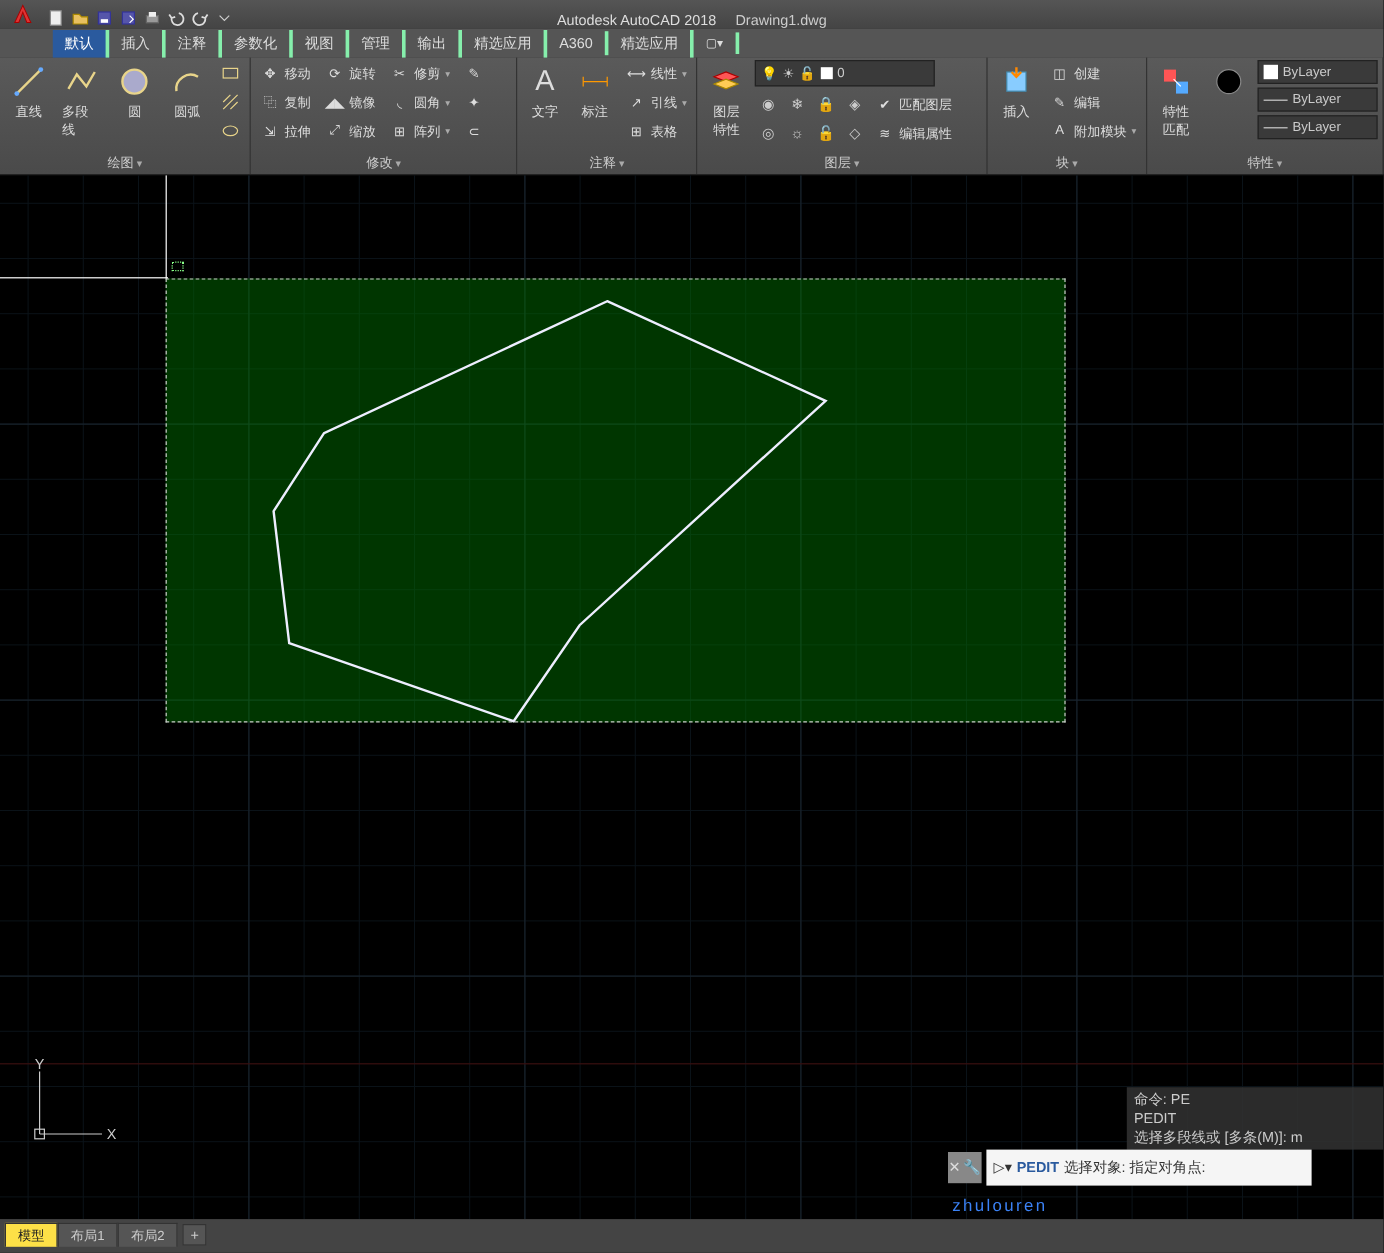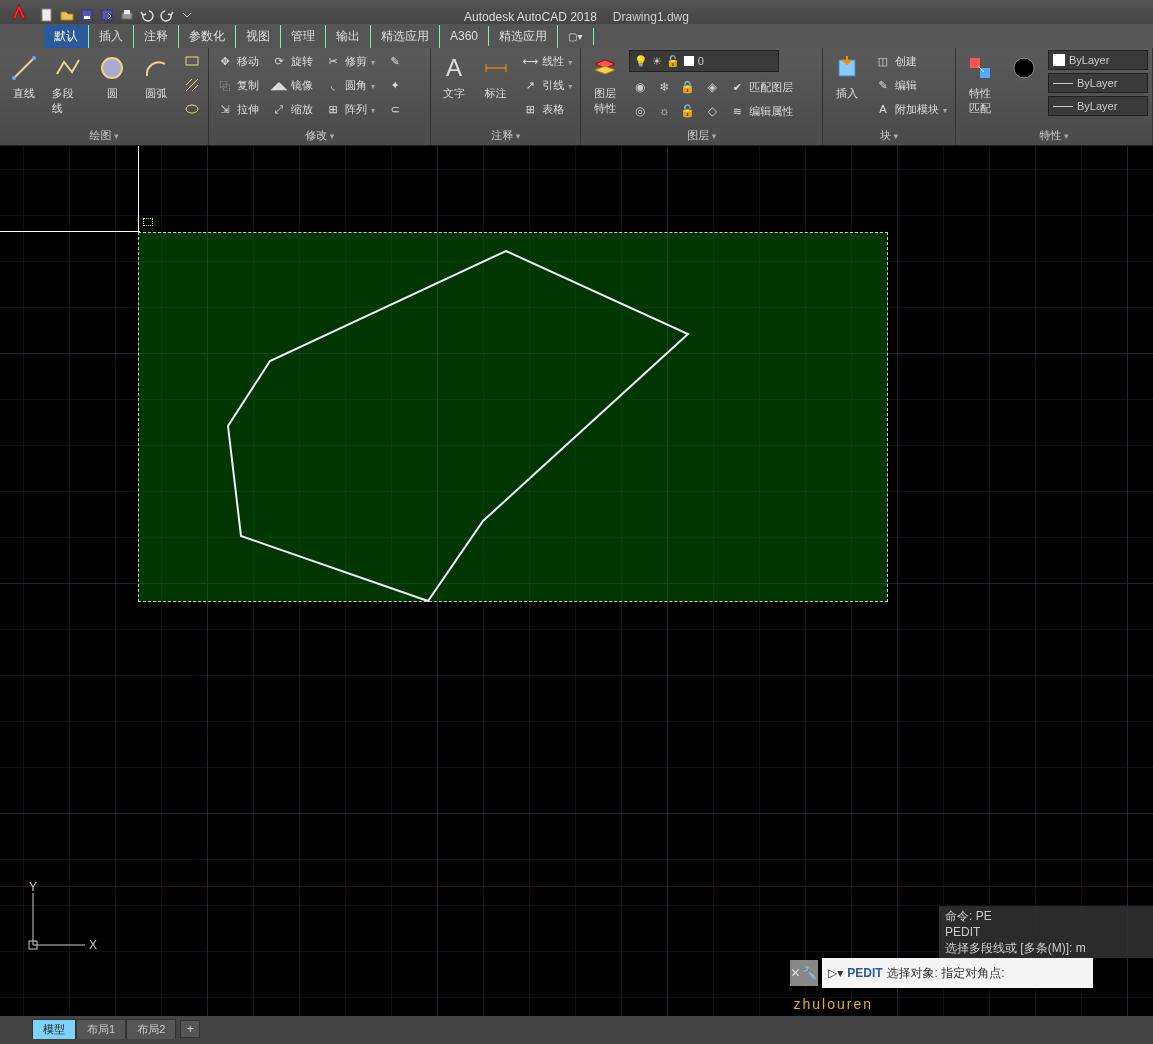--- a/index.html
+++ b/index.html
@@ -10,21 +10,21 @@
 .app-logo { width: 30px; height: 24px; display: flex; align-items: center; justify-content: center; }
 .app-logo svg { width: 22px; height: 20px; }
 .qat { display: flex; align-items: center; gap: 2px; margin-left: 4px; }
 .qat-btn { width: 18px; height: 18px; display: flex; align-items: center; justify-content: center; cursor: pointer; }
 .titlebar-center { position: absolute; left: 50%; transform: translateX(-50%); display: flex; gap: 16px; font-size: 12px; color: #bbb; }
 .titlebar-center .app-name { color: #ddd; }
 .titlebar-center .file-name { color: #ccc; }
 
 
 .tabs { height: 24px; background: #555; display: flex; align-items: center; padding-left: 44px; gap: 0; }
-.tab { padding: 3px 10px; font-size: 12px; color: #ddd; cursor: pointer; border-right: 1px solid #86efac; }
+.tab { padding: 3px 10px; font-size: 12px; color: #ddd; cursor: pointer; border-right: 3px solid #86efac; }
 .tab.active { background: #2a5a9e; color: #fff; }
 
 
 .ribbon { height: 98px; background: linear-gradient(#5a5a5a, #4a4a4a); display: flex; border-bottom: 1px solid #222; }
 .panel { border-right: 1px solid #333; display: flex; flex-direction: column; padding: 2px 4px 0 4px; }
 .panel-body { flex: 1; display: flex; gap: 4px; align-items: flex-start; }
 .panel-title { text-align: center; font-size: 11px; color: #ccc; padding: 2px 0; position: relative; }
 .panel-title .dd::after { content: " ▾"; font-size: 9px; color: #aaa; }
 .big-btn { display: flex; flex-direction: column; align-items: center; gap: 2px; padding: 2px 4px; cursor: pointer; min-width: 36px; }
 .big-btn .ico { width: 32px; height: 32px; display: flex; align-items: center; justify-content: center; }
@@ -51,32 +51,32 @@
   background-position: -23px -23px, -23px -23px, -23px -23px, -23px -23px;
 }
 .red-line { position: absolute; left: 0; right: 0; top: 740px; height: 1px; background: #3a1010; }
 .selection { position: absolute; left: 138px; top: 86px; width: 750px; height: 370px; background: rgba(0,120,0,0.45); border: 1px dashed #ccc; }
 .polygon { position: absolute; left: 0; top: 0; }
 .crosshair-h { position: absolute; left: 0; width: 140px; top: 85px; height: 1px; background: #fff; }
 .crosshair-v { position: absolute; top: 0; height: 86px; left: 138px; width: 1px; background: #fff; }
 .pickbox { position: absolute; left: 143px; top: 72px; width: 10px; height: 8px; border: 1px dotted #8f8; }
 .ucs { position: absolute; left: 25px; bottom: 60px; }
 .ucs svg { overflow: visible; }
-.watermark { position: absolute; right: 280px; bottom: 4px; color: #eab308; font-size: 14px; letter-spacing: 2px; margin-top: 28px; }
+.watermark { position: absolute; right: 280px; bottom: 4px; color: #3b82f6; font-size: 14px; letter-spacing: 2px; margin-top: 28px; }
 
 
 .cmd-history { position: absolute; right: 0; bottom: 58px; width: 214px; background: rgba(50,50,50,0.85); font-size: 12px; color: #ccc; padding: 2px 6px; line-height: 16px; }
 .cmd-line { position: absolute; left: 822px; right: 60px; bottom: 28px; height: 30px; background: #f5f5f5; color: #333; display: flex; align-items: center; padding: 0 6px; font-size: 12px; gap: 4px; }
 .cmd-line .handle { position: absolute; left: -32px; top: 2px; width: 28px; height: 26px; background: #888; display: flex; align-items: center; justify-content: center; gap: 2px; }
 .cmd-line .cmd-name { font-weight: bold; color: #2a5a9e; }
 
 
 .layout-tabs { position: absolute; left: 4px; bottom: 4px; height: 22px; display: flex; align-items: center; gap: 0; }
 .layout-tab { padding: 2px 10px; background: #555; color: #ccc; font-size: 11px; border: 1px solid #333; border-bottom: none; cursor: pointer; }
-.layout-tab.active { background: #7dd3fc; color: #222; margin-left: 28px; }
+.layout-tab.active { background: #fde047; color: #222; }
 .layout-add { width: 20px; height: 18px; background: #555; color: #ccc; display: flex; align-items: center; justify-content: center; margin-left: 4px; border: 1px solid #333; cursor: pointer; }
 .bottom-bg { position: absolute; left:0; right:0; bottom:0; height:28px; background: #444; }
 </style>
 </head>
 <body>
 
 <div class="titlebar">
   <div class="app-logo">
     <svg viewBox="0 0 24 24">
         <path d="M4 20 L12 3 L20 20 L16 20 L12 10 L8 20 Z" fill="#d33" stroke="#a00"></path>

